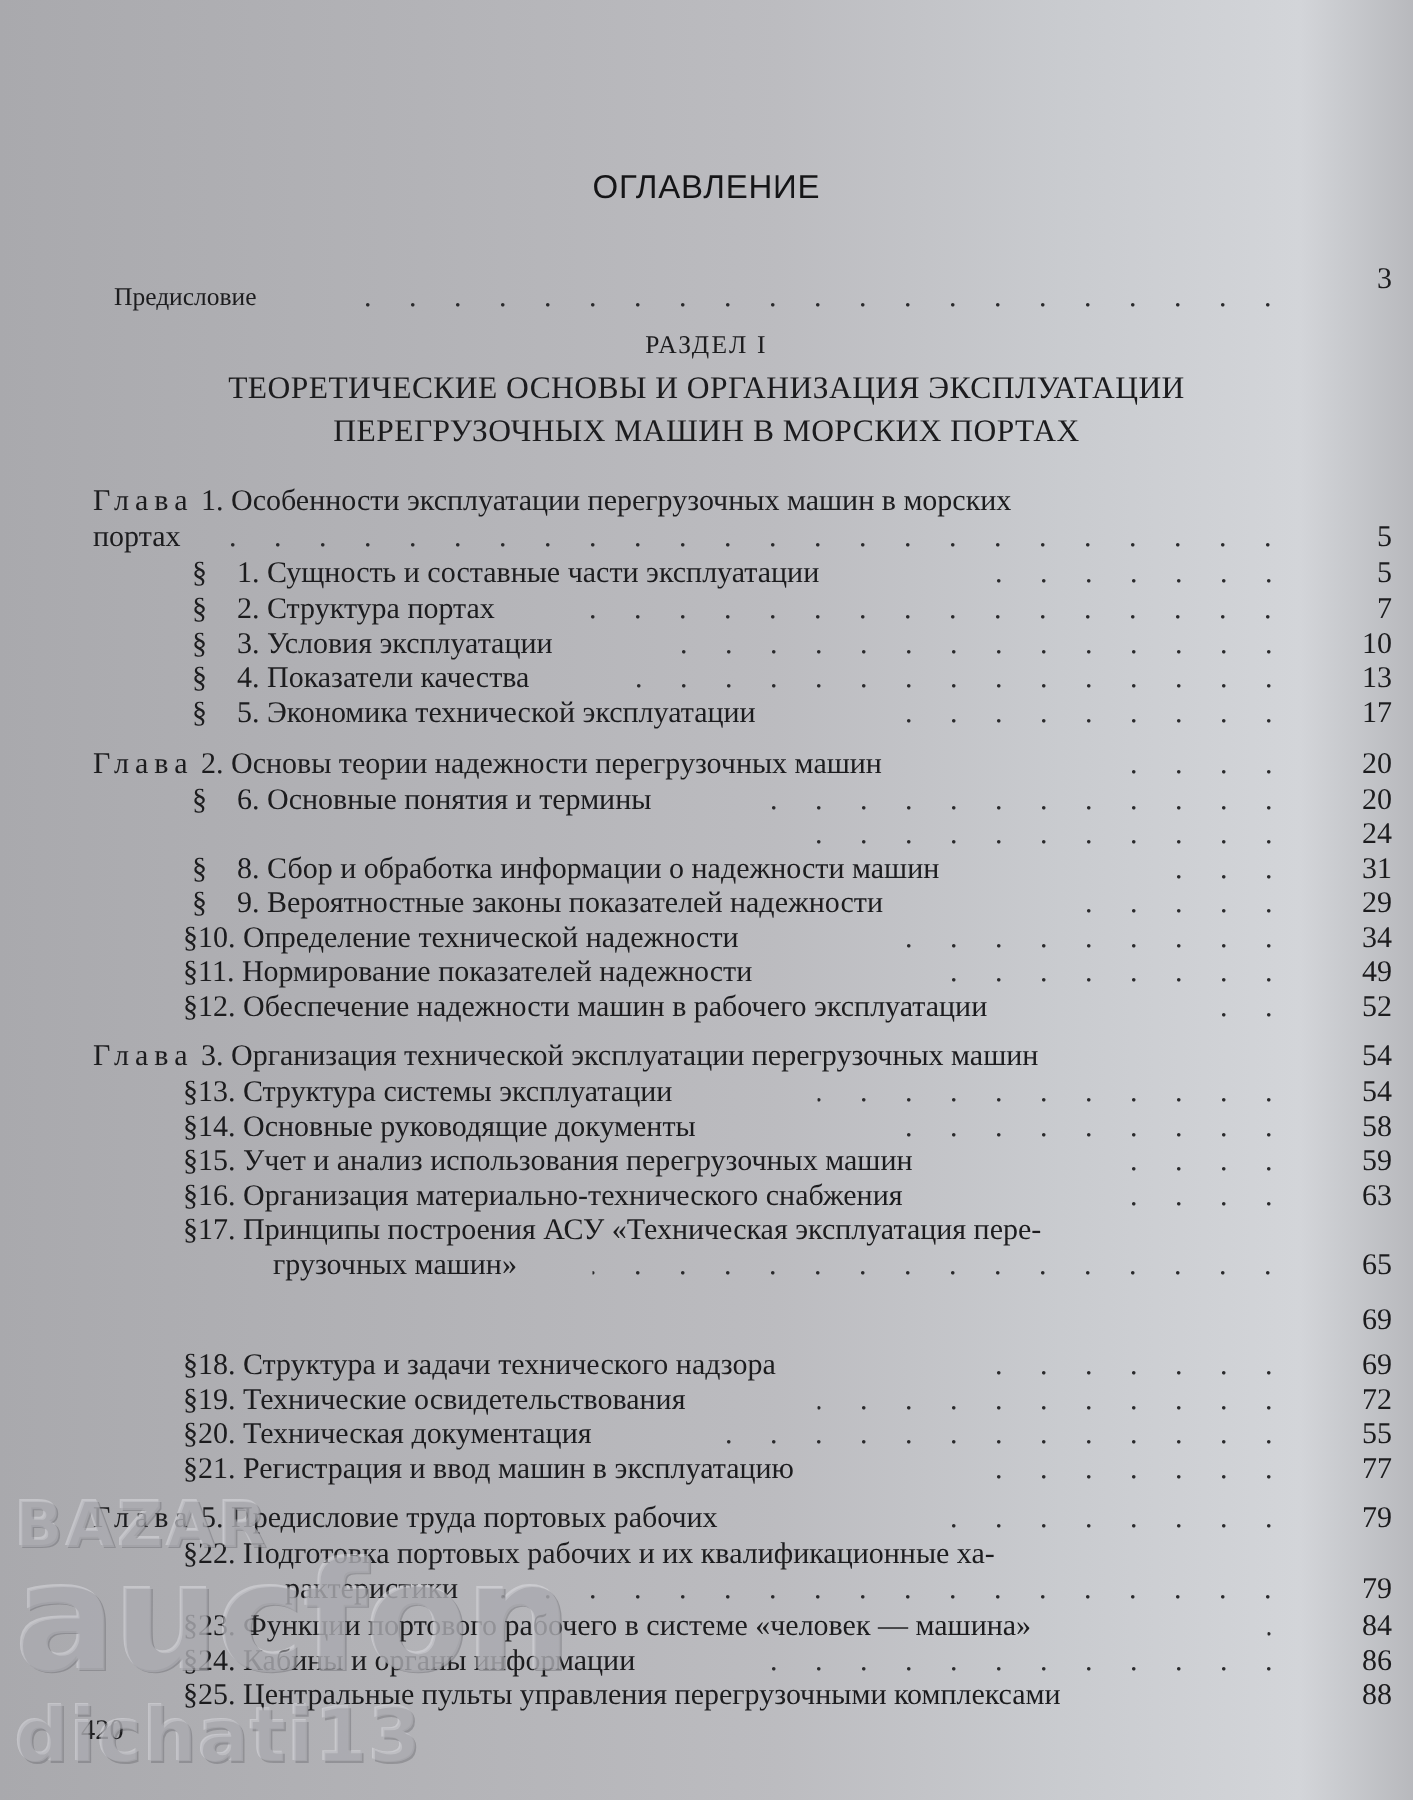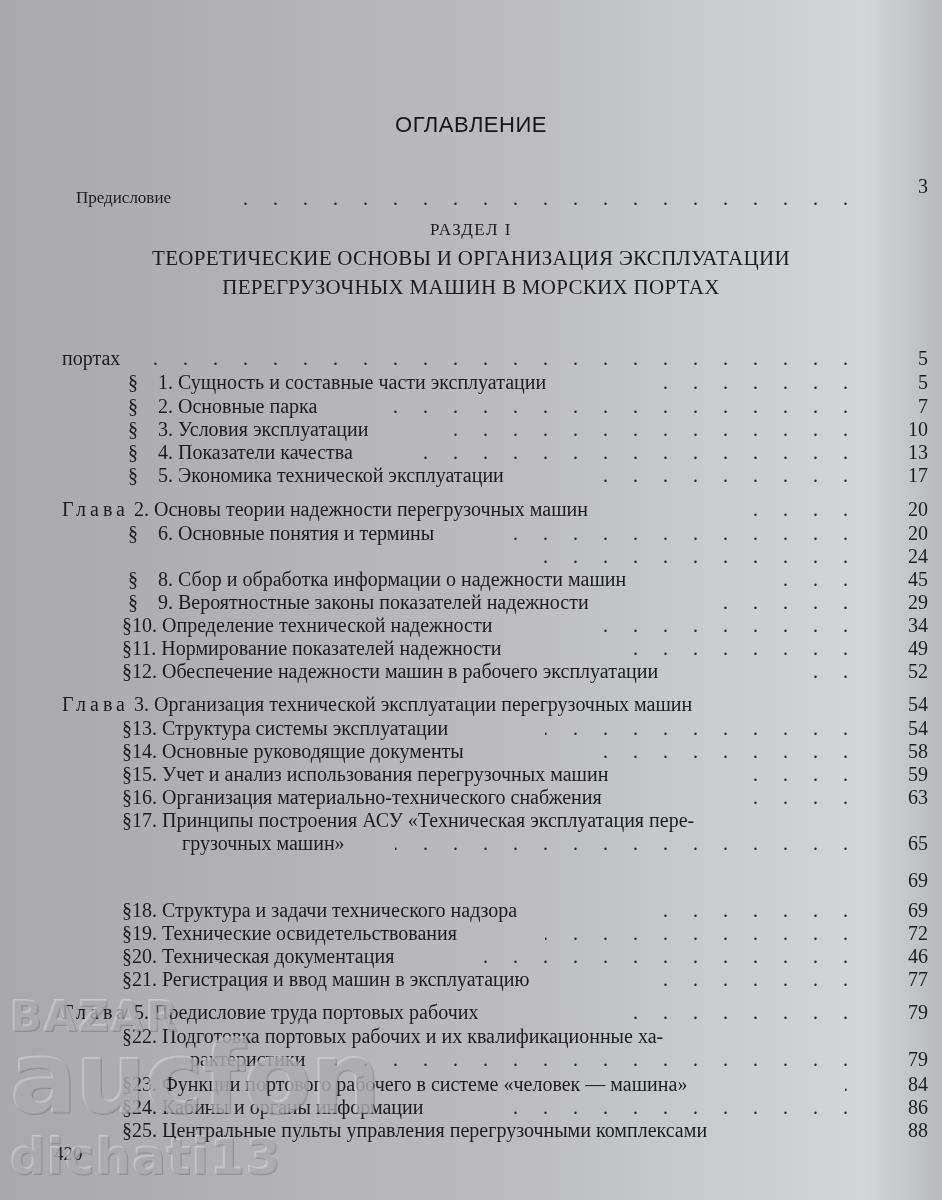--- a/index.html
+++ b/index.html
@@ -56,33 +56,36 @@
   <div class="row" style="top:186px">
     <span class="text" style="left:76px;font-size:17px">Предисловие</span>
     <span class="dots" style="left:225px">. . . . . . . . . . . . . . . . . . . . . . . . . . . . . . . . . . . . . . . . . .</span>
     <span class="page-no" style="top:-12px">3</span>
   </div>
 
   <div class="section-label">РАЗДЕЛ I</div>
   <div class="section-title" style="top:246px">ТЕОРЕТИЧЕСКИЕ ОСНОВЫ И ОРГАНИЗАЦИЯ ЭКСПЛУАТАЦИИ</div>
   <div class="section-title" style="top:275px">ПЕРЕГРУЗОЧНЫХ МАШИН В МОРСКИХ ПОРТАХ</div>
 
+  <div class="row" style="top:322px">
+    <span class="text" style="left:62px"><span class="chap-word">Глава</span> <span>1.</span> <span>Особенности эксплуатации перегрузочных машин в морских</span></span>
+  </div>
   <div class="row" style="top:346px">
     <span class="text" style="left:62px">портах</span>
     <span class="dots" style="left:128px">. . . . . . . . . . . . . . . . . . . . . . . . . . . . . . . . . . . . . . . .</span>
     <span class="page-no">5</span>
   </div>
 
   <div class="row" style="top:370px">
     <span class="text" style="left:128px"><span class="para-sym">§</span><span>1.</span> <span>Сущность и составные части эксплуатации</span></span>
     <span class="dots" style="left:660px">. . . . . . . . . . . . .</span>
     <span class="page-no">5</span>
   </div>
   <div class="row" style="top:394px">
-    <span class="text" style="left:128px"><span class="para-sym">§</span><span>2.</span> <span>Основные парка</span></span>
+    <span class="text" style="left:128px"><span class="para-sym">§</span><span>2.</span> <span>Структура портах</span></span>
     <span class="dots" style="left:370px">. . . . . . . . . . . . . . . . . . . . . . . . . . . . . . . .</span>
     <span class="page-no">7</span>
   </div>
   <div class="row" style="top:417px">
     <span class="text" style="left:128px"><span class="para-sym">§</span><span>3.</span> <span>Условия эксплуатации</span></span>
     <span class="dots" style="left:440px">. . . . . . . . . . . . . . . . . . . . . . . . . . .</span>
     <span class="page-no">10</span>
   </div>
   <div class="row" style="top:440px">
     <span class="text" style="left:128px"><span class="para-sym">§</span><span>4.</span> <span>Показатели качества</span></span>
@@ -105,21 +108,21 @@
     <span class="dots" style="left:512px">. . . . . . . . . . . . . . . . . . . . . . .</span>
     <span class="page-no">20</span>
   </div>
   <div class="row" style="top:544px">
     <span class="dots" style="left:538px">. . . . . . . . . . . . . . . . . . . . .</span>
     <span class="page-no">24</span>
   </div>
   <div class="row" style="top:567px">
     <span class="text" style="left:128px"><span class="para-sym">§</span><span>8.</span> <span>Сбор и обработка информации о надежности машин</span></span>
     <span class="dots" style="left:765px">. . . . . .</span>
-    <span class="page-no">45</span>
+    <span class="page-no">31</span>
   </div>
   <div class="row" style="top:590px">
     <span class="text" style="left:128px"><span class="para-sym">§</span><span>9.</span> <span>Вероятностные законы показателей надежности</span></span>
     <span class="dots" style="left:715px">. . . . . . . . . .</span>
     <span class="page-no">29</span>
   </div>
   <div class="row" style="top:613px">
     <span class="text" style="left:122px"><span class="para-sym" style="width:10px">§</span><span>10.</span> <span>Определение технической надежности</span></span>
     <span class="dots" style="left:600px">. . . . . . . . . . . . . . . . .</span>
     <span class="page-no">34</span>
@@ -177,21 +180,21 @@
     <span class="page-no">69</span>
   </div>
   <div class="row" style="top:921px">
     <span class="text" style="left:122px"><span class="para-sym" style="width:10px">§</span><span>19.</span> <span>Технические освидетельствования</span></span>
     <span class="dots" style="left:545px">. . . . . . . . . . . . . . . . . . . .</span>
     <span class="page-no">72</span>
   </div>
   <div class="row" style="top:944px">
     <span class="text" style="left:122px"><span class="para-sym" style="width:10px">§</span><span>20.</span> <span>Техническая документация</span></span>
     <span class="dots" style="left:480px">. . . . . . . . . . . . . . . . . . . . . . . .</span>
-    <span class="page-no">46</span>
+    <span class="page-no">55</span>
   </div>
   <div class="row" style="top:967px">
     <span class="text" style="left:122px"><span class="para-sym" style="width:10px">§</span><span>21.</span> <span>Регистрация и ввод машин в эксплуатацию</span></span>
     <span class="dots" style="left:660px">. . . . . . . . . . . . .</span>
     <span class="page-no">77</span>
   </div>
 
   <div class="row" style="top:1000px">
     <span class="text" style="left:62px"><span class="chap-word">Глава</span> <span>5.</span> <span>Предисловие труда портовых рабочих</span></span>
     <span class="dots" style="left:612px">. . . . . . . . . . . . . . . .</span>

